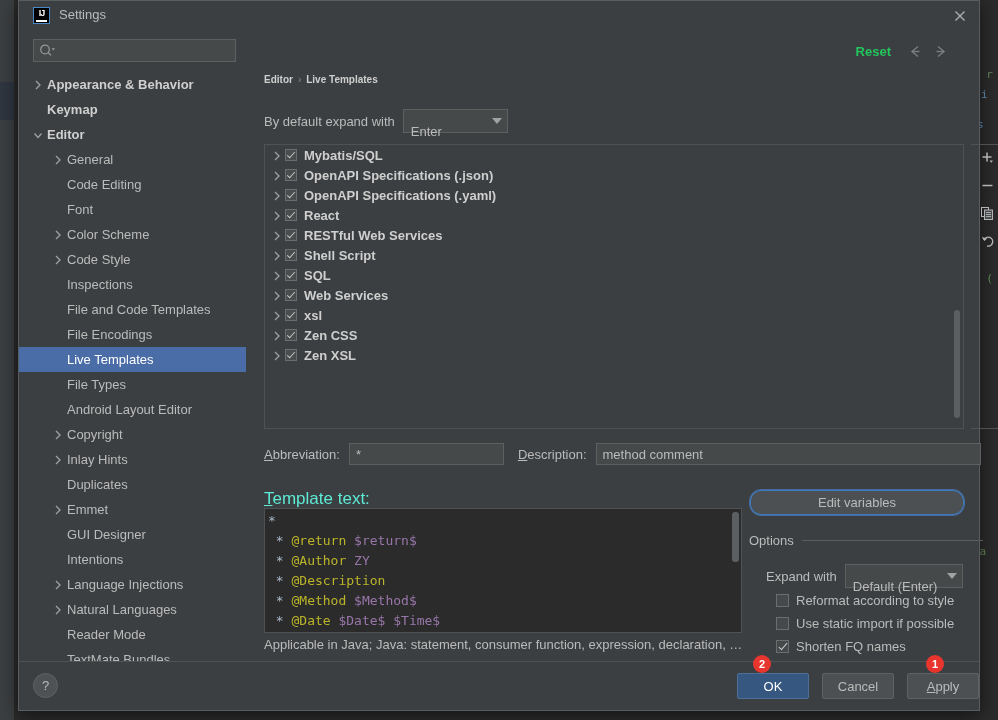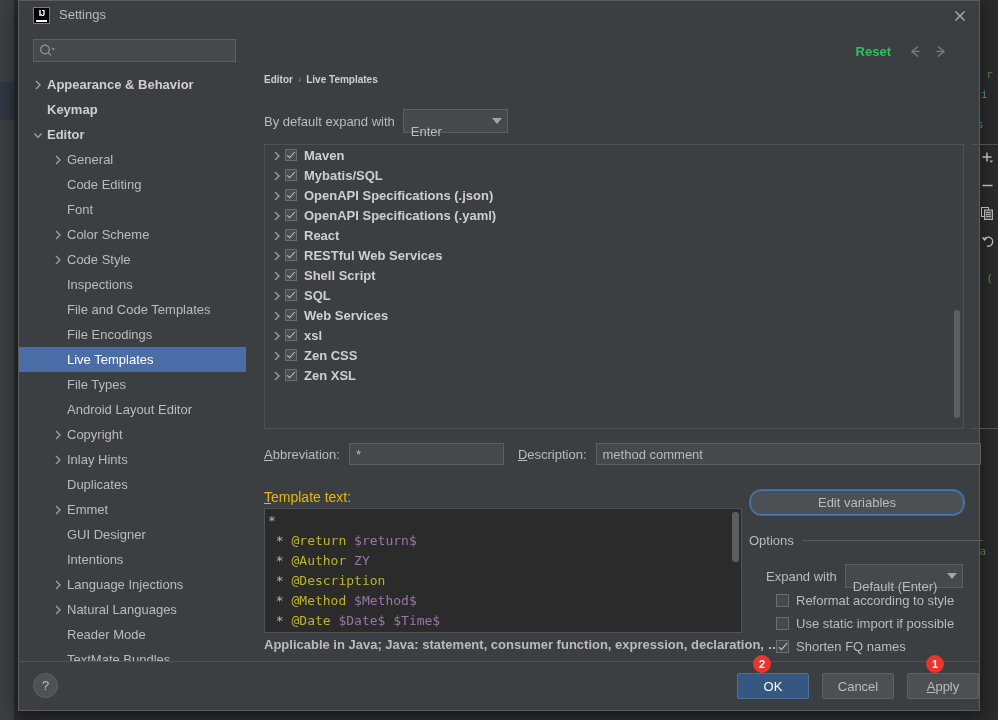--- a/index.html
+++ b/index.html
@@ -198,41 +198,41 @@
     border: 1px solid #5e6060;
     box-sizing: border-box;
     height: 22px;
     font-size: 13px; color: #bbbbbb;
     padding: 0 6px;
     display: flex; align-items: center;
   }
   .abbr-input { width: 155px; }
   .desc-input { width: 385px; }
 
-  .tt-label { position: absolute; left: 18px; top: 459px; font-size: 14px; color: #eab308; }
+  .tt-label { position: absolute; left: 18px; top: 459px; font-size: 17px; color: #5eead4; }
   .editor {
     position: absolute; left: 18px; top: 478px;
     width: 478px; height: 125px;
     background: #2b2b2b;
     border: 1px solid #4e5254;
     box-sizing: border-box;
     overflow: hidden;
     font-family: "DejaVu Sans Mono", monospace;
     font-size: 13px;
     padding: 2px 0 0 3px;
   }
   .eline { height: 20px; line-height: 20px; white-space: pre; color: #a9b7c6; }
   .e-at { color: #bbb529; }
   .e-var { color: #9876aa; }
   .ed-scroll {
     position: absolute; right: 2px; top: 3px;
     width: 7px; height: 50px;
     background: #5c5f61; border-radius: 3px;
   }
-  .applicable { position: absolute; left: 18px; top: 607px; font-size: 13px; color: #bbbbbb; white-space: nowrap; font-weight: bold; }
+  .applicable { position: absolute; left: 18px; top: 607px; font-size: 13px; color: #bbbbbb; white-space: nowrap; }
   .change-link { position: absolute; left: 18px; top: 628px; font-size: 13px; color: #4d90d9; cursor: pointer; }
 
   .edit-vars {
     position: absolute; left: 503px; top: 459px;
     width: 216px; height: 27px;
     background: #4c5052;
     border: 1px solid #466b9e;
     box-shadow: 0 0 0 1px #3d7bbf inset;
     border-radius: 12px;
     box-sizing: border-box;
@@ -572,27 +572,20 @@
         </div>
       </div>
 
       <div class="tmpl-list">
         <div id="tmpl-rows">
             <div class="trow">
               <span class="tarrow"><svg width="14" height="14" viewBox="0 0 14 14">
                   <path d="M5 3 L9 7 L5 11" stroke="#a0a0a0" stroke-width="1.3" fill="none"></path>
                 </svg></span>
               <span class="cbox checked"></span>
-              <span>Maven</span>
-            </div>
-            <div class="trow">
-              <span class="tarrow"><svg width="14" height="14" viewBox="0 0 14 14">
-                  <path d="M5 3 L9 7 L5 11" stroke="#a0a0a0" stroke-width="1.3" fill="none"></path>
-                </svg></span>
-              <span class="cbox checked"></span>
               <span>Mybatis/SQL</span>
             </div>
             <div class="trow">
               <span class="tarrow"><svg width="14" height="14" viewBox="0 0 14 14">
                   <path d="M5 3 L9 7 L5 11" stroke="#a0a0a0" stroke-width="1.3" fill="none"></path>
                 </svg></span>
               <span class="cbox checked"></span>
               <span>OpenAPI Specifications (.json)</span>
             </div>
             <div class="trow">

